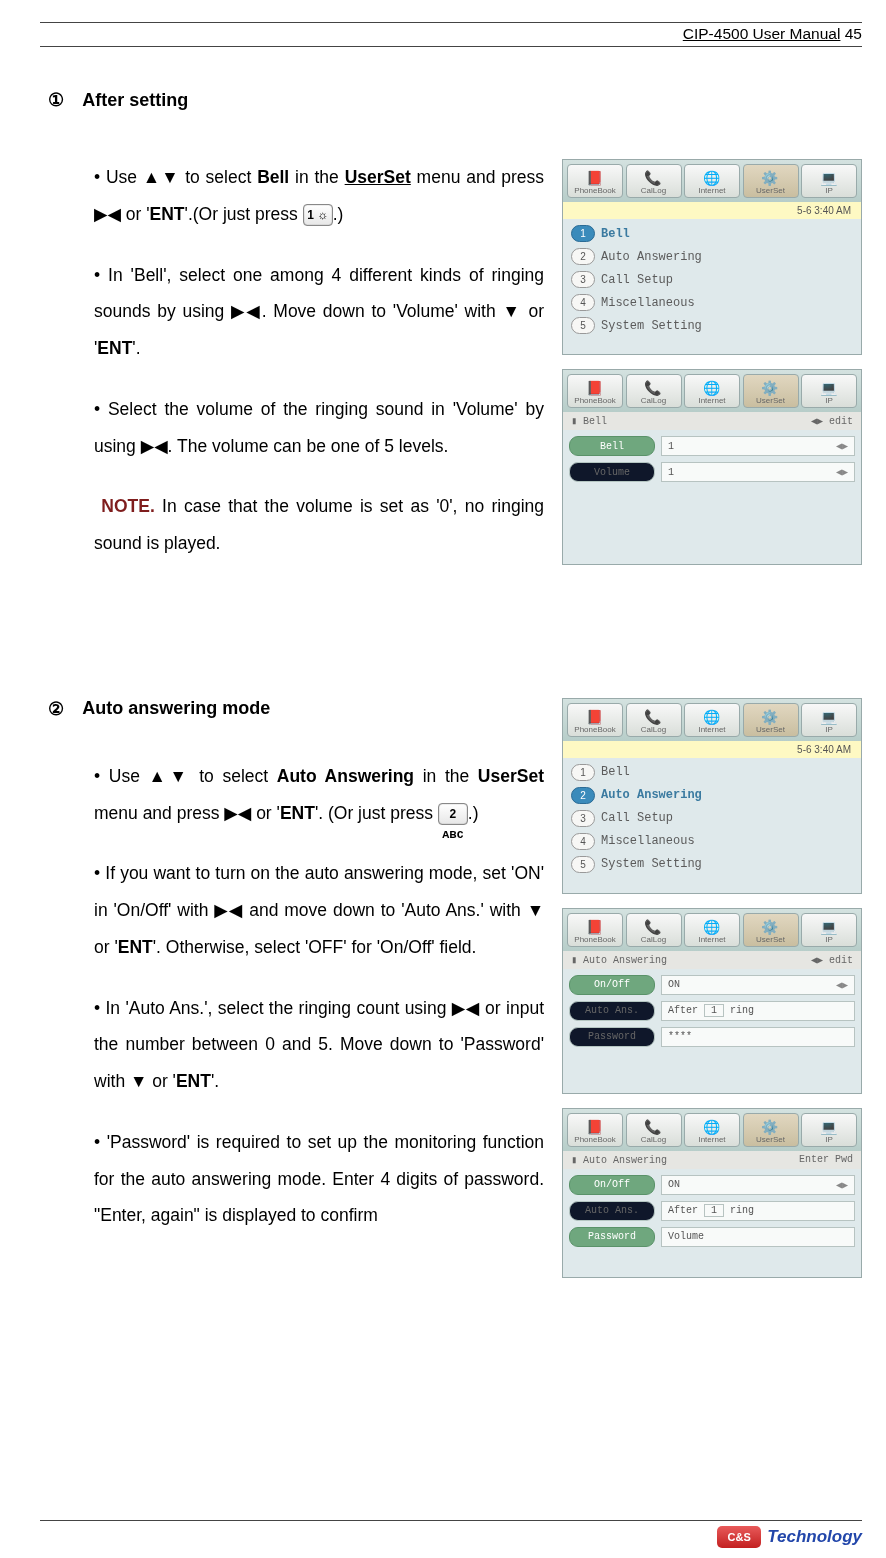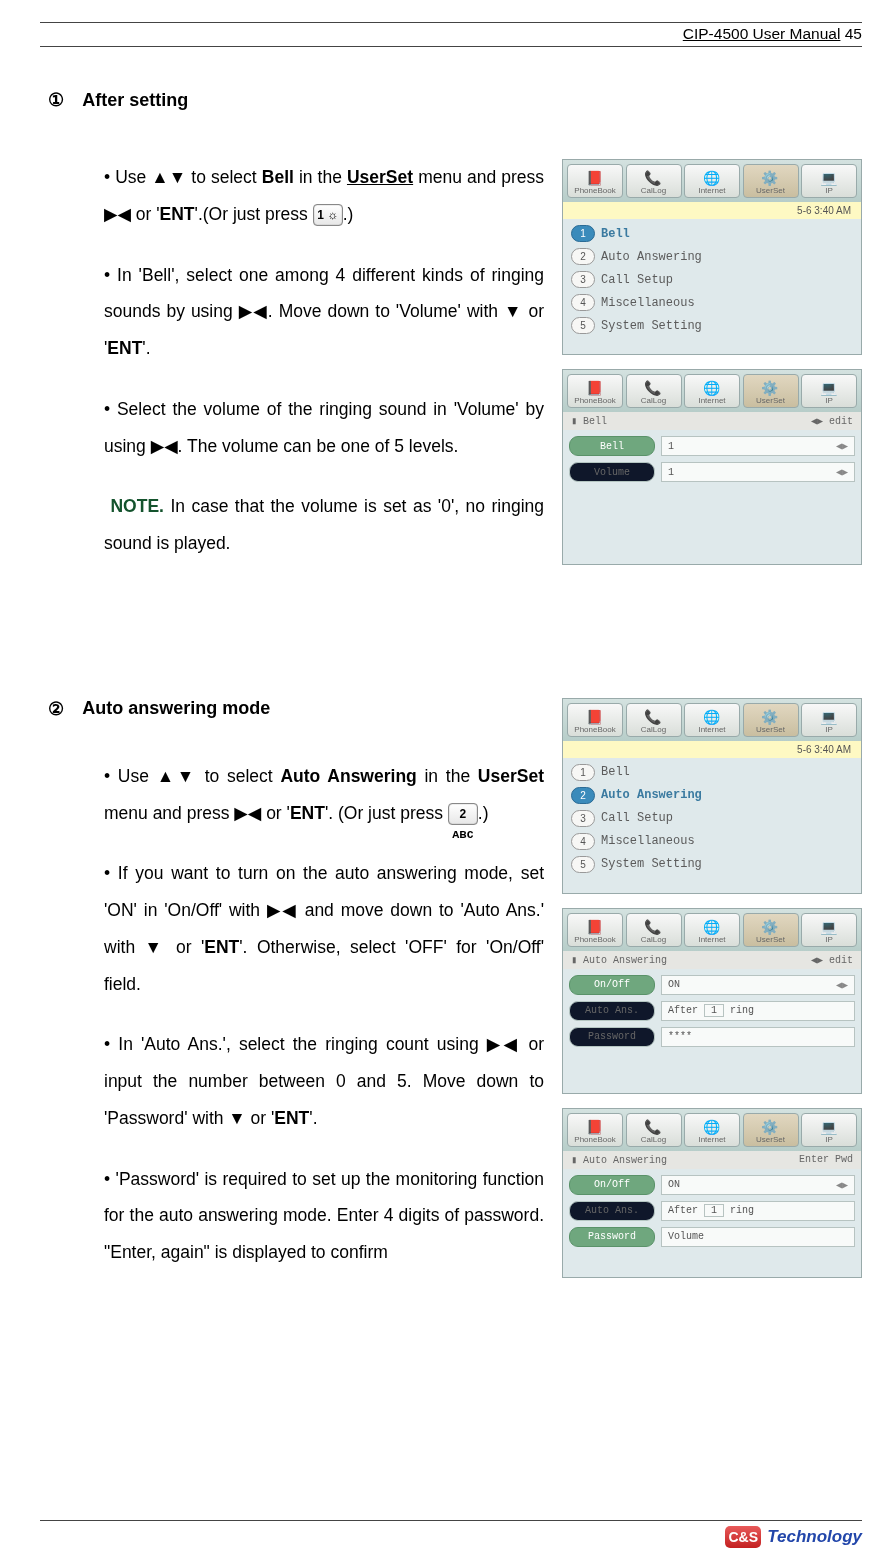--- a/index.html
+++ b/index.html
@@ -54,22 +54,22 @@
   .circled {
     font-size: 18px;
     font-weight: bold;
   }
   .body-text {
     font-size: 17.5px;
     line-height: 2.1;
     margin-left: 50px;
     text-align: justify;
   }
-  .body-text p { margin: 0 0 24px 14px; }
-  .note-label { color: #14532d; font-weight: bold; }
+  .body-text p { margin: 0 0 24px 4px; }
+  .note-label { color: #7f1d1d; font-weight: bold; }
   .key-icon {
     display: inline-block;
     width: 28px;
     height: 20px;
     border: 1px solid #888;
     border-radius: 4px;
     background: linear-gradient(#ffffff,#e7e7e7);
     font-size: 12px;
     font-weight: bold;
     text-align: center;
@@ -226,26 +226,26 @@
     display:flex;
     justify-content:flex-end;
     align-items:center;
     gap:6px;
     font-size: 17px;
     font-style: italic;
     font-weight: bold;
     color:#2246aa;
   }
   .foot-logo .badge {
-    width: 36px;
+    width: 44px;
     height: 22px;
     border-radius: 5px;
     background: linear-gradient(#e85a5a,#c32020);
     color:#fff;
-    font-size:14px;
+    font-size:11px;
     font-style:normal;
     display:flex;
     align-items:center;
     justify-content:center;
   }
 </style>
 </head>
 <body>
 
 <div class="page">

